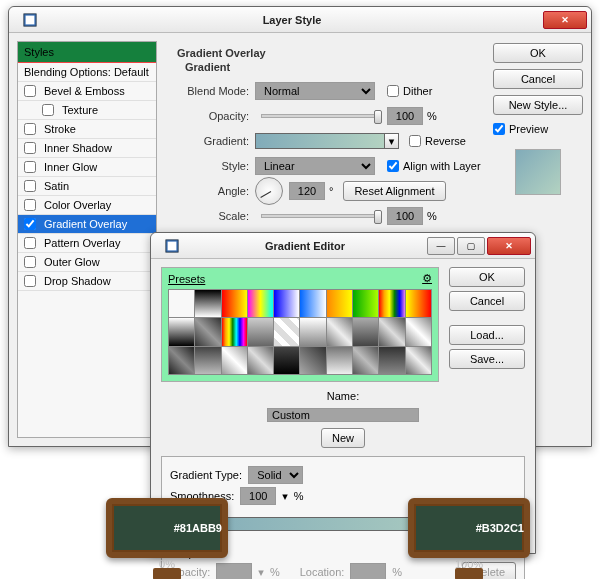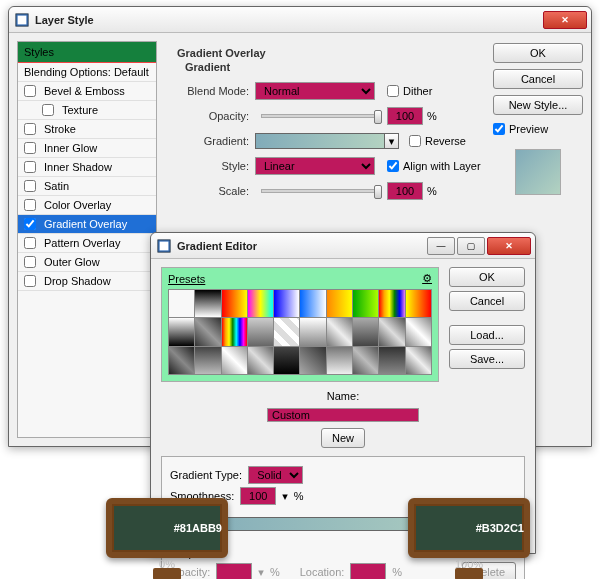--- a/index.html
+++ b/index.html
@@ -1,40 +1,40 @@
 <!DOCTYPE html>
 <html><head>
 <meta charset="utf-8">
 <style>
   * { box-sizing: border-box; font-family: Tahoma, sans-serif; font-size: 11px; }
   body { margin: 0; background: #fff; width: 600px; height: 579px; overflow: hidden; position: relative; }
 
   .win { position: absolute; background: #f0f0f0; border: 1px solid #666; border-radius: 6px 6px 0 0; box-shadow: 0 2px 10px rgba(0,0,0,0.3); }
-  .titlebar { background: linear-gradient(#fdfdfd,#e8e8e8); border-bottom: 1px solid #bbb; border-radius: 6px 6px 0 0; height: 26px; display: flex; align-items: center; padding: 0 4px 0 6px; }
+  .titlebar { background: linear-gradient(#fdfdfd,#e8e8e8); border-bottom: 1px solid #bbb; border-radius: 6px 6px 0 0; height: 26px; display: flex; align-items: center; padding: 0 4px 0 14px; text-align: center; }
   .titlebar .title { flex: 1; font-weight: bold; color: #222; }
   .winbtn { width: 28px; height: 18px; margin-left: 2px; border: 1px solid #888; background: linear-gradient(#f6f6f6,#ddd); border-radius: 2px; display: flex; align-items: center; justify-content: center; font-size: 9px; cursor: default; }
   .winbtn.close { background: linear-gradient(#ed6b5a,#c83b28); color:#fff; border-color:#a12; width: 44px; font-weight: bold; }
   .iconbox { width:14px;height:14px;margin-right:6px; }
 
   
   .ls { left: 8px; top: 6px; width: 584px; height: 441px; }
   .ls .body { padding: 8px; display: flex; gap:8px; height: calc(100% - 26px); }
   .styles-panel { width: 140px; border:1px solid #aaa; background:#f7f7f7; }
   .styles-panel .hdr { padding:4px 6px; border-bottom:1px solid #ef4444; background:#15803d; }
   .styles-panel .row { padding:3px 6px; display:flex; align-items:center; gap:4px; border-bottom:1px solid #e0e0e0; }
   .styles-panel .row.indent { padding-left: 24px; }
   .styles-panel .row.sel { background:#1f6fd6; color:#fff; }
   input[type=checkbox]{ width:12px;height:12px; margin:0 4px 0 0; }
 
   .center { flex:1; padding: 2px 2px 0 2px; }
   .center .hd { font-weight: bold; margin: 4px 0 2px 10px; color:#333; }
   .center .hd2 { font-weight: bold; margin: 0 0 6px 18px; color:#333; }
   .formrow { display:flex; align-items:center; height:24px; margin:1px 0 1px 8px; }
   .formrow .lbl { width:80px; text-align:right; padding-right:6px; color:#333; }
-  select,input[type=text]{ border:1px solid #999; background:#be185d; height:18px; padding:0 4px; }
+  select,input[type=text]{ border:1px solid #999; background:#a3a3a3; height:18px; padding:0 4px; }
   .gradbar { display:inline-block; width:130px; height:16px; border:1px solid #666; background: linear-gradient(90deg,#81abb9,#b3d2c1); }
   .carrow { width:14px;height:16px;border:1px solid #666;border-left:none;background:linear-gradient(#fff,#ddd);display:inline-flex;align-items:center;justify-content:center; }
   .numbox { width:36px; text-align:center; }
   .slider { flex:0 0 120px; height:4px; background:#d4d4d4; border:1px solid #aaa; position:relative; margin:0 6px; }
   .slider .thumb{position:absolute;top:-5px;width:8px;height:14px;background:linear-gradient(#fff,#ccc);border:1px solid #777;border-radius:2px;}
   .dial { width:28px;height:28px;border:1px solid #888;border-radius:50%;background:radial-gradient(#fff,#ddd); position:relative; margin-right:6px;}
   .dial::after{content:"";position:absolute;width:12px;height:1px;background:#333;top:13px;left:3px;transform:rotate(-30deg);transform-origin:right;}
   .btn { border:1px solid #888; background:linear-gradient(#fcfcfc,#e2e2e2); border-radius:3px; padding:2px 10px; height:20px; display:inline-flex; align-items:center; justify-content:center; box-shadow: 0 1px 0 #fff inset; }
 
   .right { width:90px; display:flex; flex-direction:column; gap:6px; padding-top:2px;}
@@ -93,25 +93,25 @@
           <div class="row indent">
             <input type="checkbox" style="">
             <span>Texture</span>
           </div>
           <div class="row">
             <input type="checkbox" style="">
             <span>Stroke</span>
           </div>
           <div class="row">
             <input type="checkbox" style="">
+            <span>Inner Shadow</span>
+          </div>
+          <div class="row">
+            <input type="checkbox" style="">
             <span>Inner Glow</span>
-          </div>
-          <div class="row">
-            <input type="checkbox" style="">
-            <span>Inner Shadow</span>
           </div>
           <div class="row">
             <input type="checkbox" style="">
             <span>Satin</span>
           </div>
           <div class="row">
             <input type="checkbox" style="">
             <span>Color Overlay</span>
           </div>
           <div class="row sel">
@@ -164,20 +164,27 @@
       </div>
 
       <div class="formrow">
         <span class="lbl">Style:</span>
         <select style="width:120px"><option>Linear</option></select>
         <span style="width:12px"></span>
         <input type="checkbox" checked="" style="">
         <span>Align with Layer</span>
       </div>
 
+      <div class="formrow">
+        <span class="lbl">Angle:</span>
+        <span class="dial"></span>
+        <input type="text" class="numbox" value="120" style="">
+        <span style="margin:0 10px 0 4px">°</span>
+        <span class="btn">Reset Alignment</span>
+      </div>
 
       <div class="formrow">
         <span class="lbl">Scale:</span>
         <div class="slider">
             <div class="thumb" style="left:112px"></div>
           </div>
         <input type="text" class="numbox" value="100" style="">
         <span style="margin-left:4px">%</span>
       </div>
     </div>

